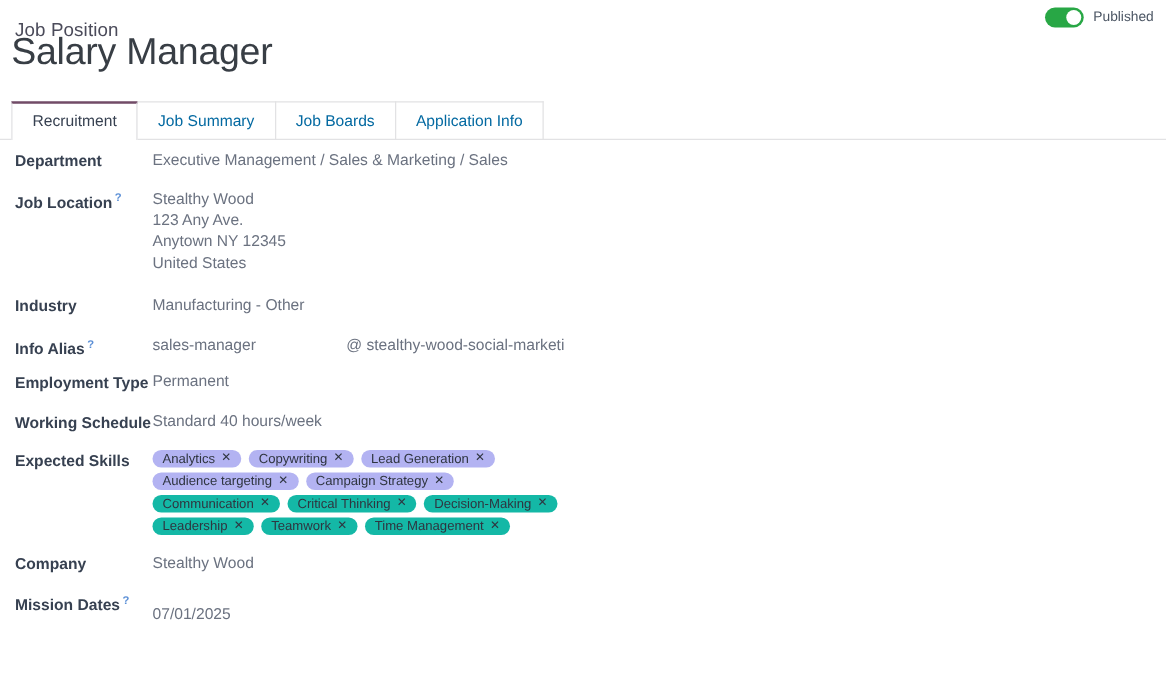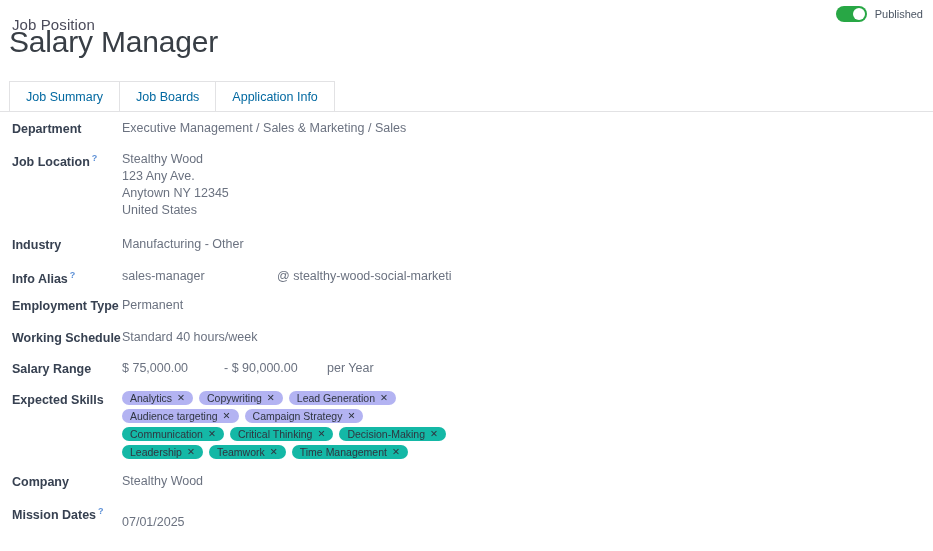--- a/index.html
+++ b/index.html
@@ -113,20 +113,21 @@
   <div class="title">Salary Manager</div>
 
   <div class="publish-area">
     <div class="toggle" style="background: rgb(40, 167, 69);">
       <div class="knob"></div>
     </div>
     <div class="publish-label">Published</div>
   </div>
 
   <div class="tabs">
+    <div class="tab active">Recruitment</div>
     <div class="tab">Job Summary</div>
     <div class="tab">Job Boards</div>
     <div class="tab">Application Info</div>
   </div>
   <div class="tabs-rule"></div>
 
   <div class="col col-left">
 
     <div class="row" style="height:31px;">
       <div class="lbl">Department</div>
@@ -157,26 +158,20 @@
     <div class="row" style="height:32px;">
       <div class="lbl">Employment Type</div>
       <div class="val">Permanent</div>
     </div>
 
     <div class="row" style="height:31px;">
       <div class="lbl">Working Schedule</div>
       <div class="val">Standard 40 hours/week</div>
     </div>
 
-    <div class="row" style="height:31px;">
-      <div class="lbl">Salary Range</div>
-      <div class="val" style="width:102px;">$ 75,000.00</div>
-      <div class="val" style="width:103px;">- $ 90,000.00</div>
-      <div class="val">per Year</div>
-    </div>
 
     <div class="row" style="height:82px;">
       <div class="lbl">Expected Skills</div>
       <div class="tagwrap">
         <span class="tag purple">
             <span>Analytics</span>
             <span class="x">✕</span>
           </span>
         <span class="tag purple">
             <span>Copywriting</span>

